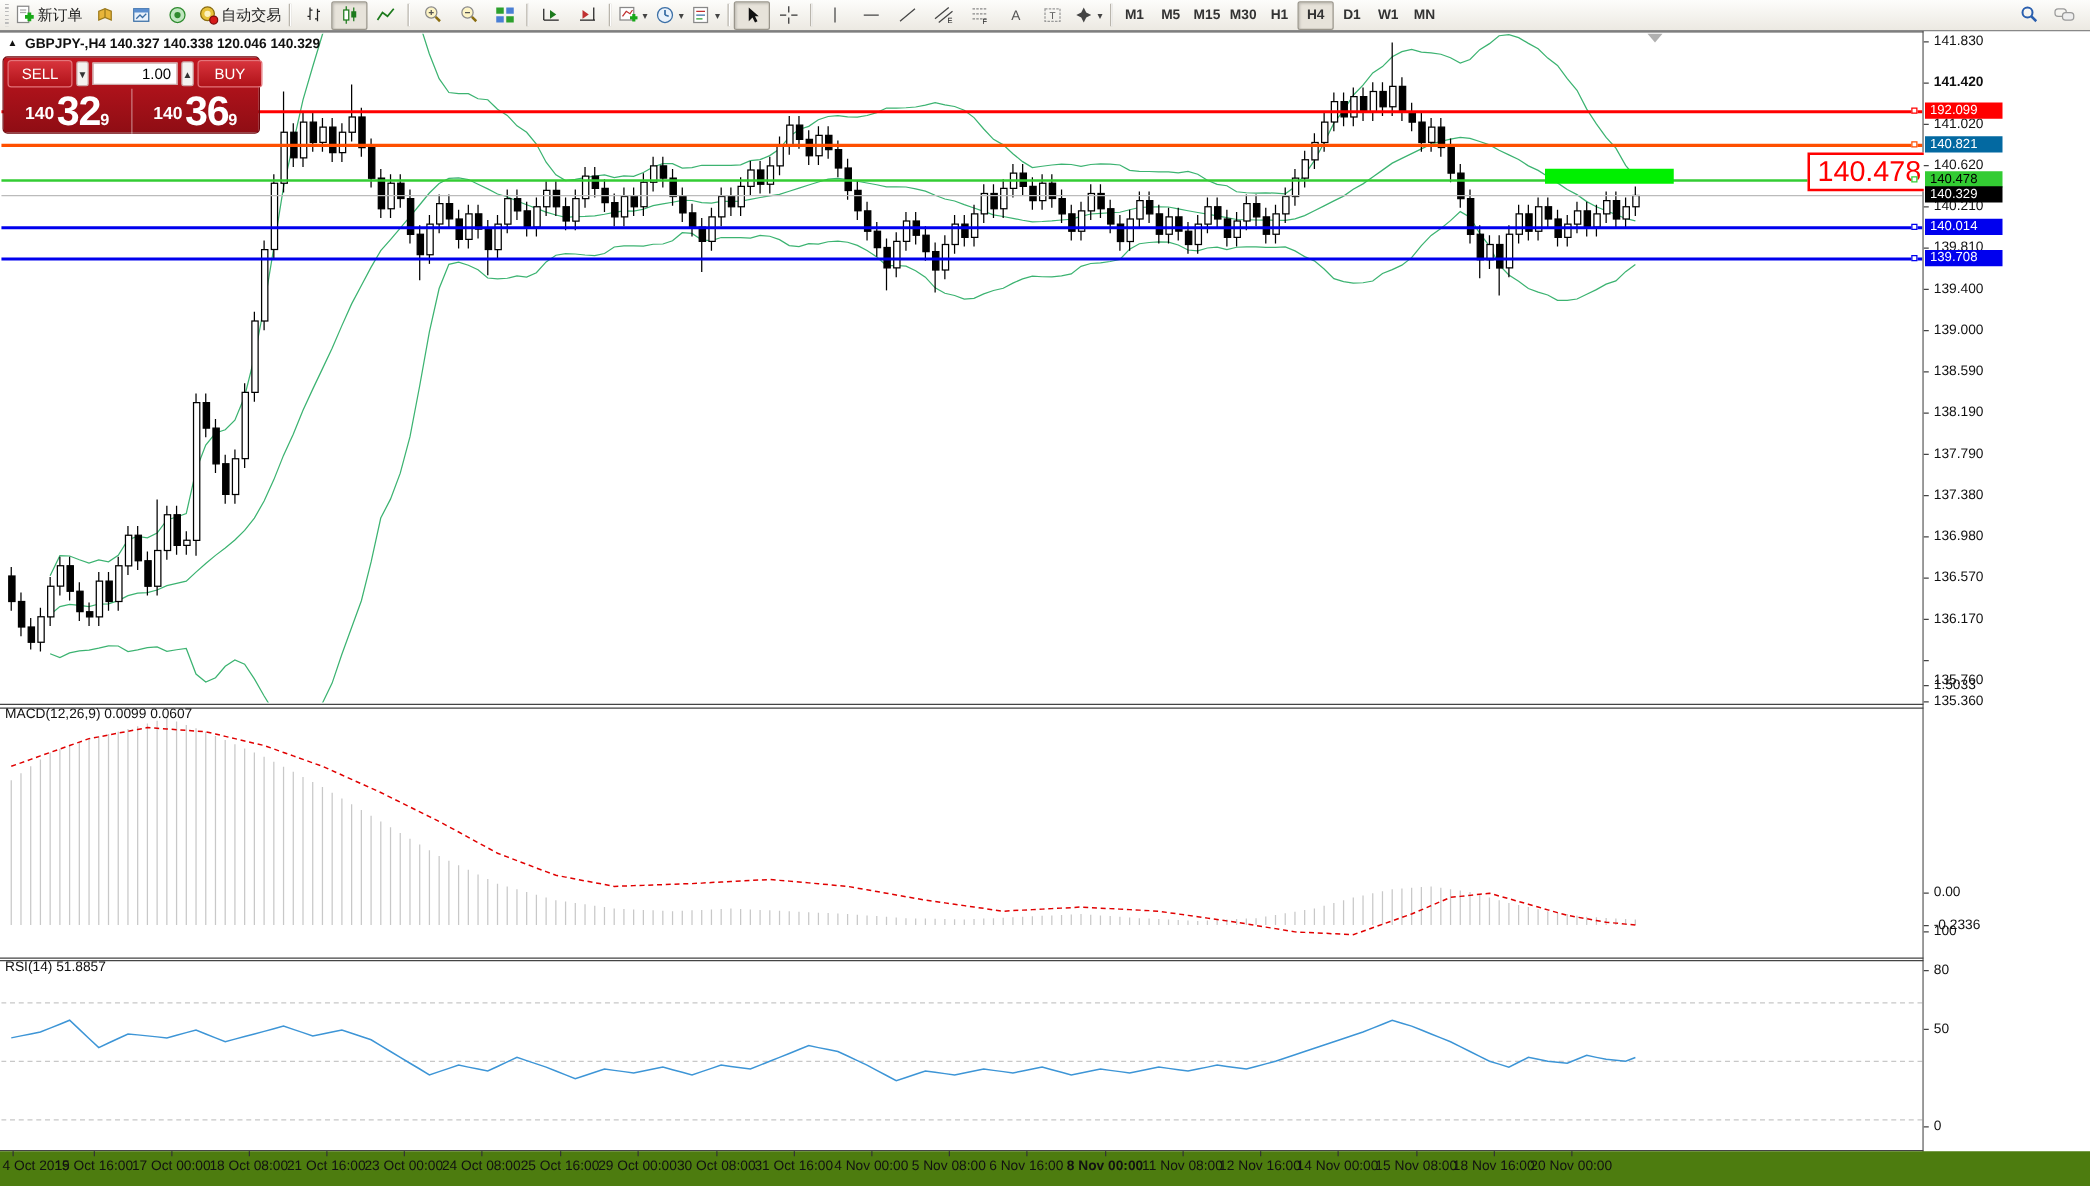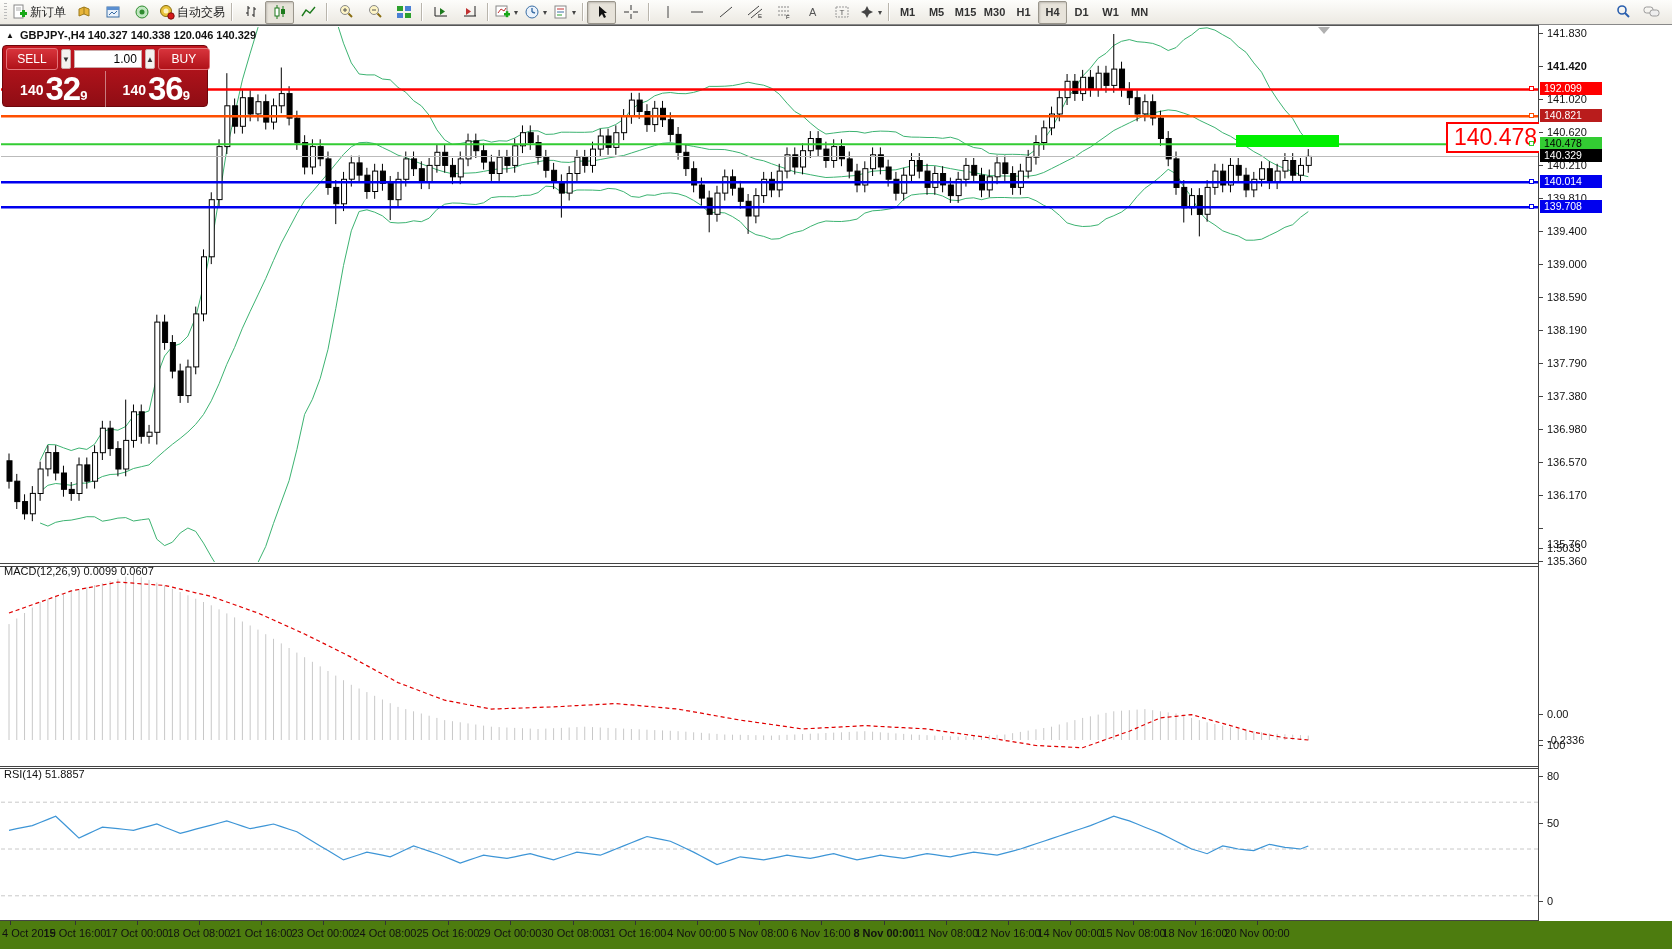--- a/index.html
+++ b/index.html
@@ -989,21 +989,21 @@
       <div class="tick-label" style="top: 708.795px;">-0.2336</div>
       <div class="tick-dash" style="top: 720px;"></div>
       <div class="tick-label" style="top: 714px;">100</div>
       <div class="tick-dash" style="top: 751.2px;"></div>
       <div class="tick-label" style="top: 745.2px;">80</div>
       <div class="tick-dash" style="top: 798px;"></div>
       <div class="tick-label" style="top: 792px;">50</div>
       <div class="tick-dash" style="top: 876px;"></div>
       <div class="tick-label" style="top: 870px;">0</div>
       <div class="badge" style="top: 56.9114px; background: rgb(255, 0, 0); color: rgb(255, 255, 255);">192.099</div>
-      <div class="badge" style="top: 83.8419px; background: #b91c1c; color: rgb(255, 255, 255);">140.821</div>
+      <div class="badge" style="top: 83.8419px; background: #0369a1; color: rgb(255, 255, 255);">140.821</div>
       <div class="badge" style="top: 111.833px; background: rgb(51, 204, 51); color: rgb(0, 0, 0);">140.478</div>
       <div class="badge" style="top: 123.993px; background: rgb(0, 0, 0); color: rgb(255, 255, 255);">140.329</div>
       <div class="badge" style="top: 149.699px; background: rgb(0, 0, 238); color: rgb(255, 255, 255);">140.014</div>
       <div class="badge" style="top: 174.671px; background: rgb(0, 0, 238); color: rgb(255, 255, 255);">139.708</div>
     </div>
 
   <div id="time-axis">
       <div class="t-tick" style="left: 10px;"></div>
       <div class="t-label" style="left: 2px;">4 Oct 2019</div>
       <div class="t-tick" style="left: 75px;"></div>

